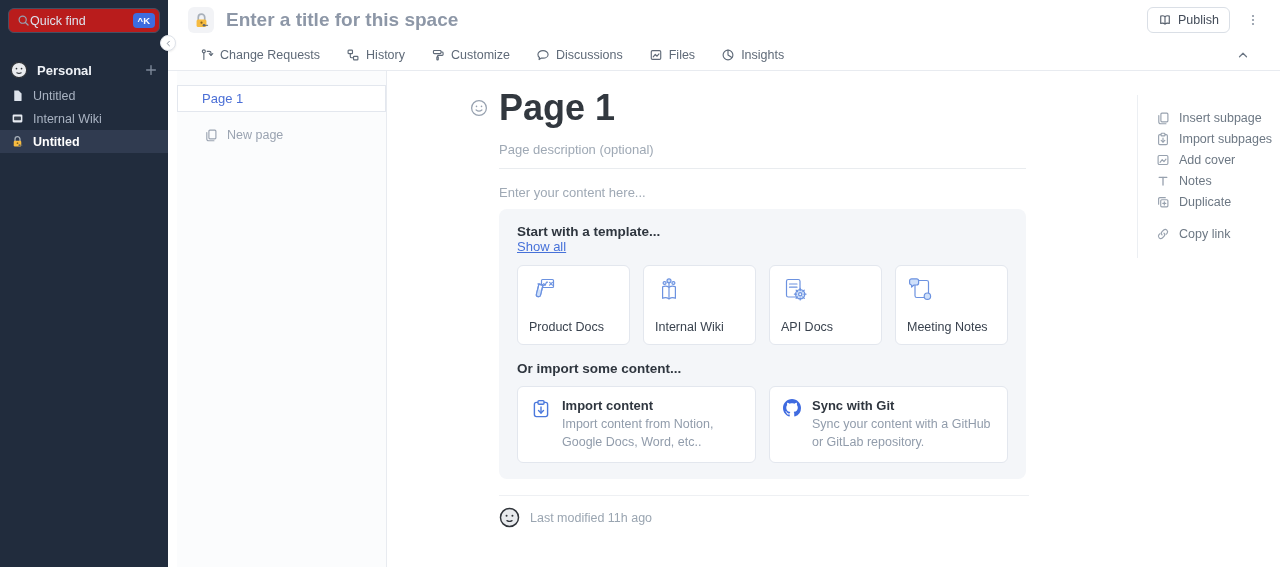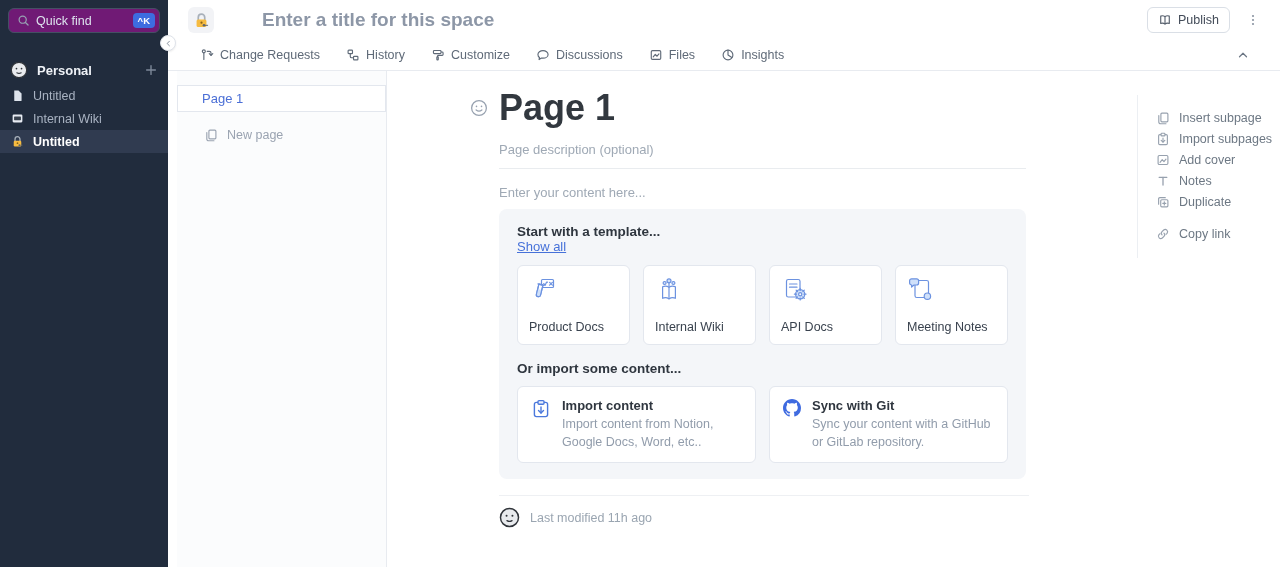--- a/index.html
+++ b/index.html
@@ -3,22 +3,22 @@
 <meta charset="utf-8">
 <style>
   * { margin:0; padding:0; box-sizing:border-box; }
   html,body { width:1280px; height:567px; overflow:hidden; background:#fff;
     font-family:"Liberation Sans", sans-serif; }
   .app { position:relative; width:1280px; height:567px; display:flex; }
 
   
   .dark-sidebar { width:168px; flex:none; background:#212c3d; display:flex;
     flex-direction:column; font-size:12.5px; color:#a9b3c2; }
-  .search-box { margin:8px; height:25px; border:1px solid #445064; background:#701a75;
-    border-radius:6px; display:flex; align-items:center; padding:0 4px 0 8px; gap:6px;
+  .search-box { margin:8px; height:25px; border:1px solid #445064; background:#b91c1c;
+    border-radius:6px; display:flex; align-items:center; padding:0 4px 0 8px; gap:0;
     color:#dde3ee; cursor:pointer; }
   .search-box .kbd { margin-left:auto; background:#3d6ce0; color:#fff; font-size:9.5px;
     font-weight:700; border-radius:4px; padding:3px 5px; line-height:1; }
   .workspace-row { margin-top:15px; height:28px; display:flex; align-items:center;
     padding:0 10px; gap:9px; color:#eef1f6; font-weight:700; font-size:13px; }
   .ws-plus { margin-left:auto; color:#7d8899; display:flex; }
   .side-item { height:23px; display:flex; align-items:center; gap:9px; padding:0 11px;
     cursor:pointer; white-space:nowrap; }
   .side-item.selected { background:#303b50; color:#fff; font-weight:700; }
 
@@ -27,21 +27,21 @@
     display:flex; align-items:center; justify-content:center; color:#7d8795;
     box-shadow:0 1px 2px rgba(0,0,0,.08); cursor:pointer; }
 
   
   .right-region { flex:1; display:flex; flex-direction:column; background:#fff; min-width:0; }
   .space-header { height:40px; flex:none; display:flex; align-items:center;
     padding:0 16px 0 20px; gap:12px; }
   .lock-badge { width:26px; height:26px; border-radius:6px; background:#f2f3f6;
     display:flex; align-items:center; justify-content:center; cursor:pointer; flex:none; }
   .space-title { flex:1; font-size:19px; font-weight:700; color:#8d97a7; cursor:text;
-    white-space:nowrap; overflow:hidden;margin-left:36px; }
+    white-space:nowrap; overflow:hidden; }
   .publish-btn { display:flex; align-items:center; gap:6px; border:1px solid #dadfe6;
     border-radius:6px; height:25px; padding:12px 10px; font-size:12.5px; color:#434c59;
     background:#fff; cursor:pointer; flex:none; }
   .kebab-btn { width:22px; height:22px; display:flex; align-items:center;
     justify-content:center; color:#8b95a3; cursor:pointer; flex:none; }
 
   .tab-bar { height:31px; flex:none; border-bottom:1px solid #e8ebf0; display:flex;
     align-items:center; padding:0 30px 0 32px; gap:26px; }
   .tab { display:flex; align-items:center; gap:6px; color:#5f6a78; font-size:12.5px;
     cursor:pointer; white-space:nowrap; }

